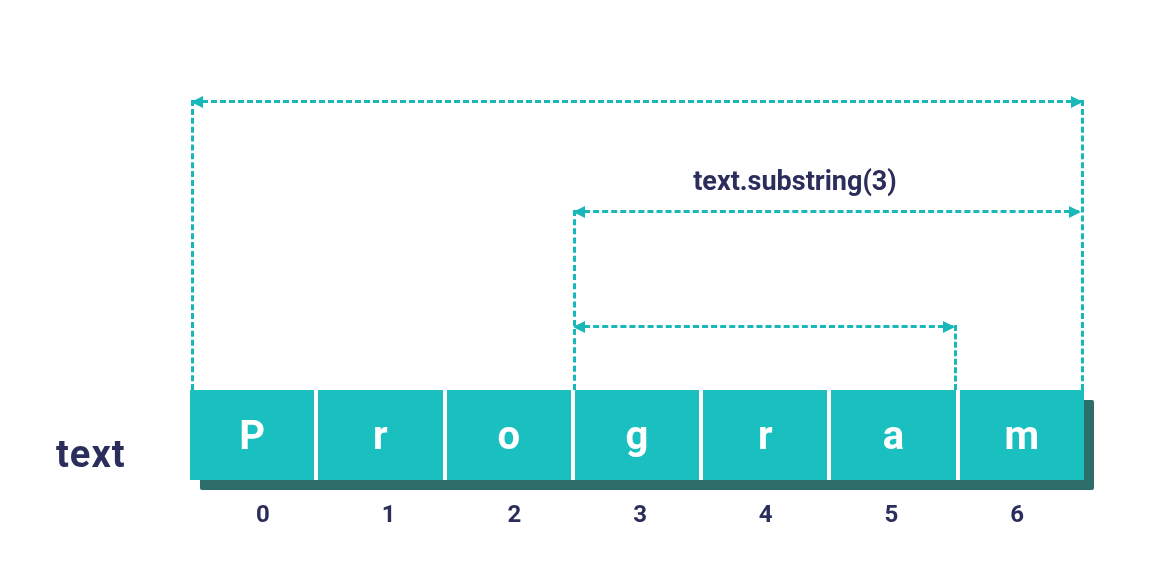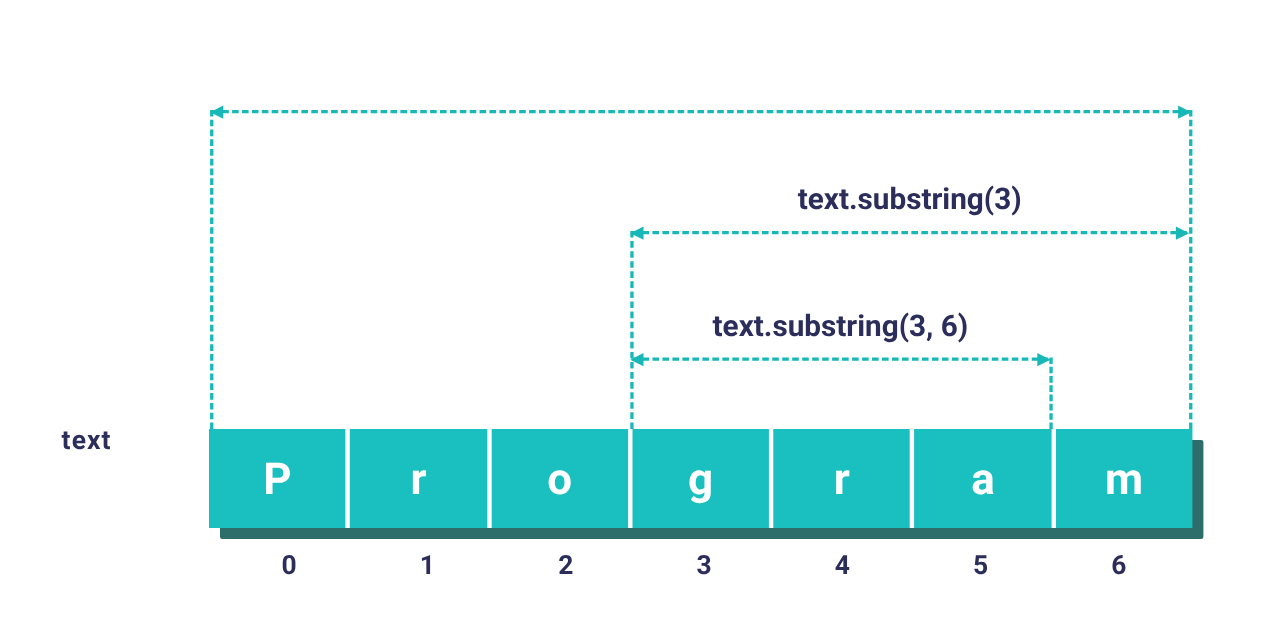--- a/index.html
+++ b/index.html
@@ -9,22 +9,22 @@
     background: #fff;
   }
   .canvas {
     position: relative;
     width: 1159px;
     height: 584px;
   }
   .var-label {
     position: absolute;
     left: 56px;
-    top: 386px;
-    font-size: 24px;
+    top: 432px;
+    font-size: 38px;
     font-weight: 700;
     color: #2b2d5b;
     letter-spacing: 1px;
   }
   .shadow-strip {
     position: absolute;
     left: 200px;
     top: 400px;
     width: 894px;
     height: 90px;
@@ -107,25 +107,24 @@
 <body>
 
 <div class="canvas">
 
   <div class="var-label">text</div>
 
   <div class="arrow-line both" style="left:193px; width:888px; top:100px;"></div>
   <div class="drop" style="left:191px; top:100px; height:290px;"></div>
   <div class="drop" style="left:1081px; top:100px; height:290px;"></div>
 
-  <div class="range-label" style="left:572px; width:510px; top:165px;">text.substring(3)</div>
+  <div class="range-label" style="left:540px; width:510px; top:165px;">text.substring(3)</div>
   <div class="arrow-line both" style="left:575px; width:504px; top:210px;"></div>
   <div class="drop" style="left:573px; top:210px; height:180px;"></div>
 
-  <div class="range-label" style="left:572px; width:384px; top:280px;">text.substring(3, 6)</div>
   <div class="arrow-line both" style="left:575px; width:378px; top:325px;"></div>
   <div class="drop" style="left:954px; top:325px; height:65px;"></div>
 
   <div class="shadow-strip"></div>
 
   <div class="strip">
     <div class="cell">P</div>
     <div class="cell">r</div>
     <div class="cell">o</div>
     <div class="cell">g</div>

